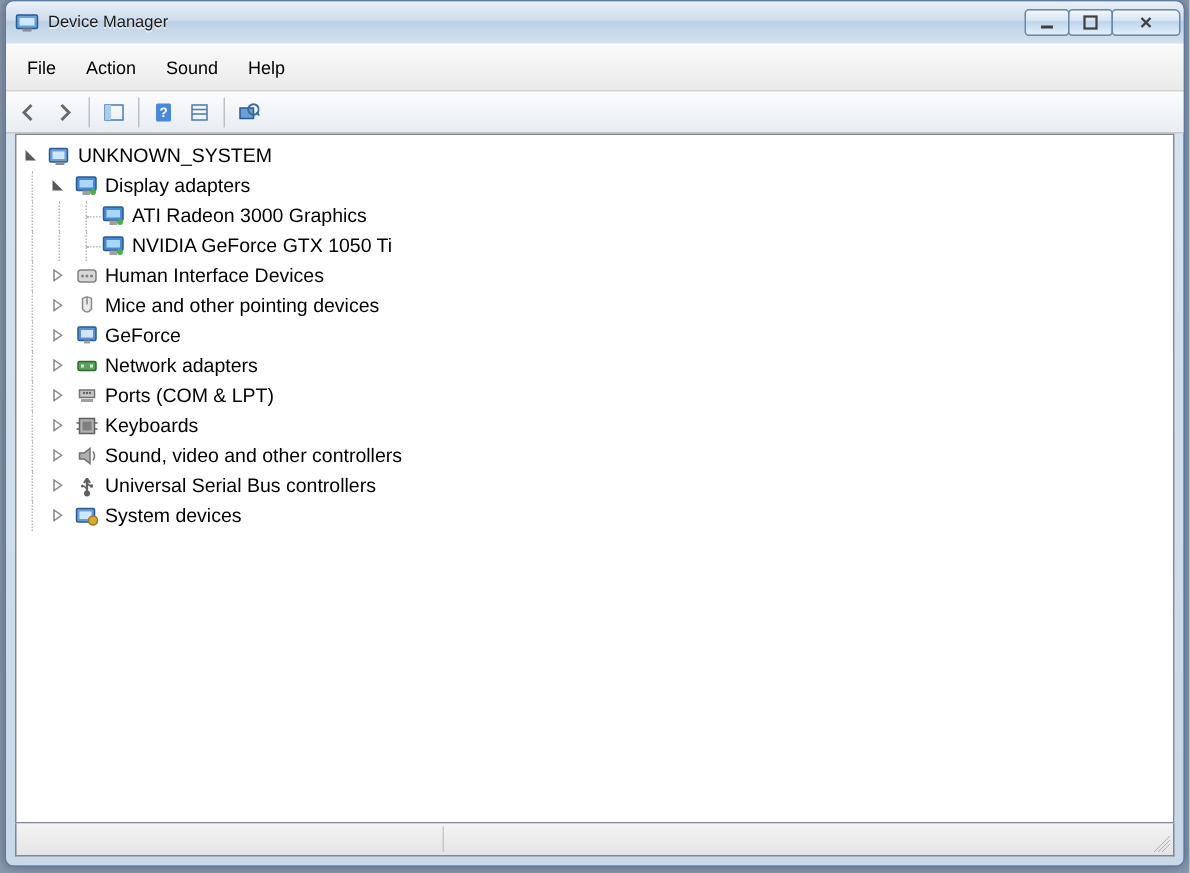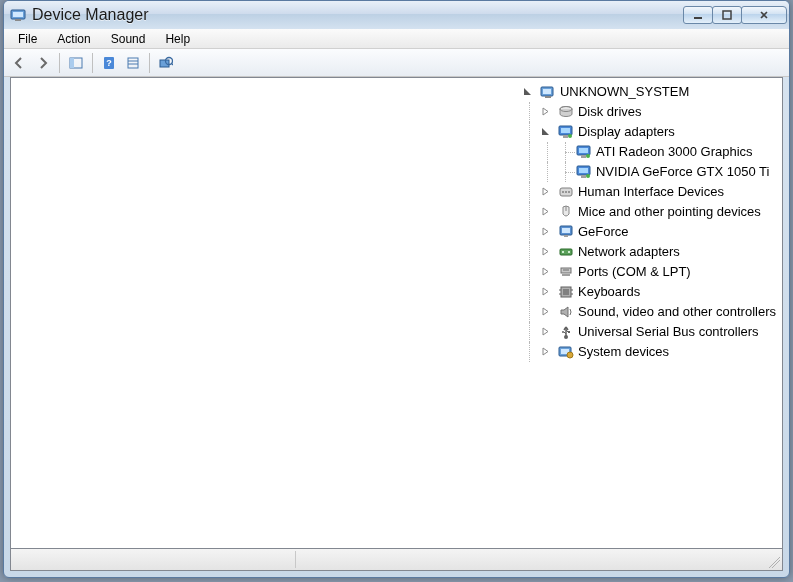--- a/index.html
+++ b/index.html
@@ -31,41 +31,41 @@
     background: linear-gradient(#e8f0f8, #cfdced 45%, #bcd0e4 46%, #d4e2f0);
     border-top-left-radius: 5px;
     border-top-right-radius: 5px;
   }
   .titlebar .app-icon {
     width: 16px; height: 16px;
     margin-right: 6px;
   }
   .titlebar .title {
     color: #1a1a1a;
-    font-size: 16px;
+    font-size: 11px;
     flex: 1;
     text-shadow: 0 1px 0 rgba(255,255,255,.6);
   }
   .win-buttons { display: flex; gap: 0; }
   .win-btn {
     width: 30px; height: 18px;
     border: 1px solid #6a88a8;
     background: linear-gradient(#f2f7fc,#d2e2f2 45%,#bcd4ec 46%,#e4f0fa);
     border-radius: 3px;
     margin-left: -1px;
     display:flex;align-items:center;justify-content:center;
     font-size: 11px;
     color:#2a2a2a;
     cursor: default;
   }
   .win-btn.close { width: 46px; border-top-right-radius:4px; }
   .win-btn svg { width:10px; height:10px; }
 
   .menubar {
-    height: 20px;
+    height: 32px;
     background: #f0f0f0;
     border-bottom: 1px solid #d0d0d0;
     display: flex;
     align-items: center;
     padding: 0 4px;
     background: linear-gradient(#fbfbfb,#eaeaea);
   }
   .menu-item {
     padding: 2px 10px;
     cursor: default;
@@ -93,21 +93,20 @@
     margin: 0 3px;
   }
 
   .client-wrap {
     flex:1;
     background:#fff;
     margin: 0 6px 0 6px;
     border: 1px solid #828790;
     display:flex;
     flex-direction:column;
-    align-items:flex-end;
   }
   .tree {
     flex:1;
     overflow:auto;
     padding: 4px 0 4px 2px;
     font-size: 13px;
     color:#000;
     line-height: 20px;
   }
   .node {
@@ -251,36 +250,20 @@
               <rect x="5" y="12" width="6" height="2" fill="#8a8a8a"></rect>
             </svg></span>
   <span class="label">UNKNOWN_SYSTEM</span>
 </div>
         <div class="node">
     <span class="indent">
             <span class="vline"></span>
           </span>
     <span class="indent"><span class="expander">
               <svg viewBox="0 0 9 9">
-                <path d="M2 1 L7 4.5 L2 8 Z" fill="none" stroke="#888" stroke-width="1"></path>
-              </svg>
-            </span></span>
-    <span class="icon"><svg viewBox="0 0 16 16">
-              <ellipse cx="8" cy="5" rx="6" ry="2.5" fill="#e8e8e8" stroke="#888"></ellipse>
-              <path d="M2 5 v5 a6 2.5 0 0 0 12 0 v-5" fill="#d0d0d0" stroke="#888"></path>
-              <ellipse cx="8" cy="5" rx="6" ry="2.5" fill="none" stroke="#888"></ellipse>
-            </svg></span>
-    <span class="label">Disk drives</span>
-  </div>
-        <div class="node">
-    <span class="indent">
-            <span class="vline"></span>
-          </span>
-    <span class="indent"><span class="expander">
-              <svg viewBox="0 0 9 9">
                 <path d="M1 1 L8 8 L1 8 Z" fill="#595959"></path>
               </svg>
             </span></span>
     <span class="icon"><svg viewBox="0 0 16 16">
               <rect x="1" y="2" width="13" height="9" rx="1" fill="#4a88d8" stroke="#2a5a90"></rect>
               <rect x="3" y="4" width="9" height="5" fill="#a8d8ff"></rect>
               <rect x="5" y="11" width="5" height="3" fill="#a0a0a0"></rect>
               <circle cx="12" cy="12" r="2" fill="#4ab04a"></circle>
             </svg></span>
     <span class="label">Display adapters</span>

